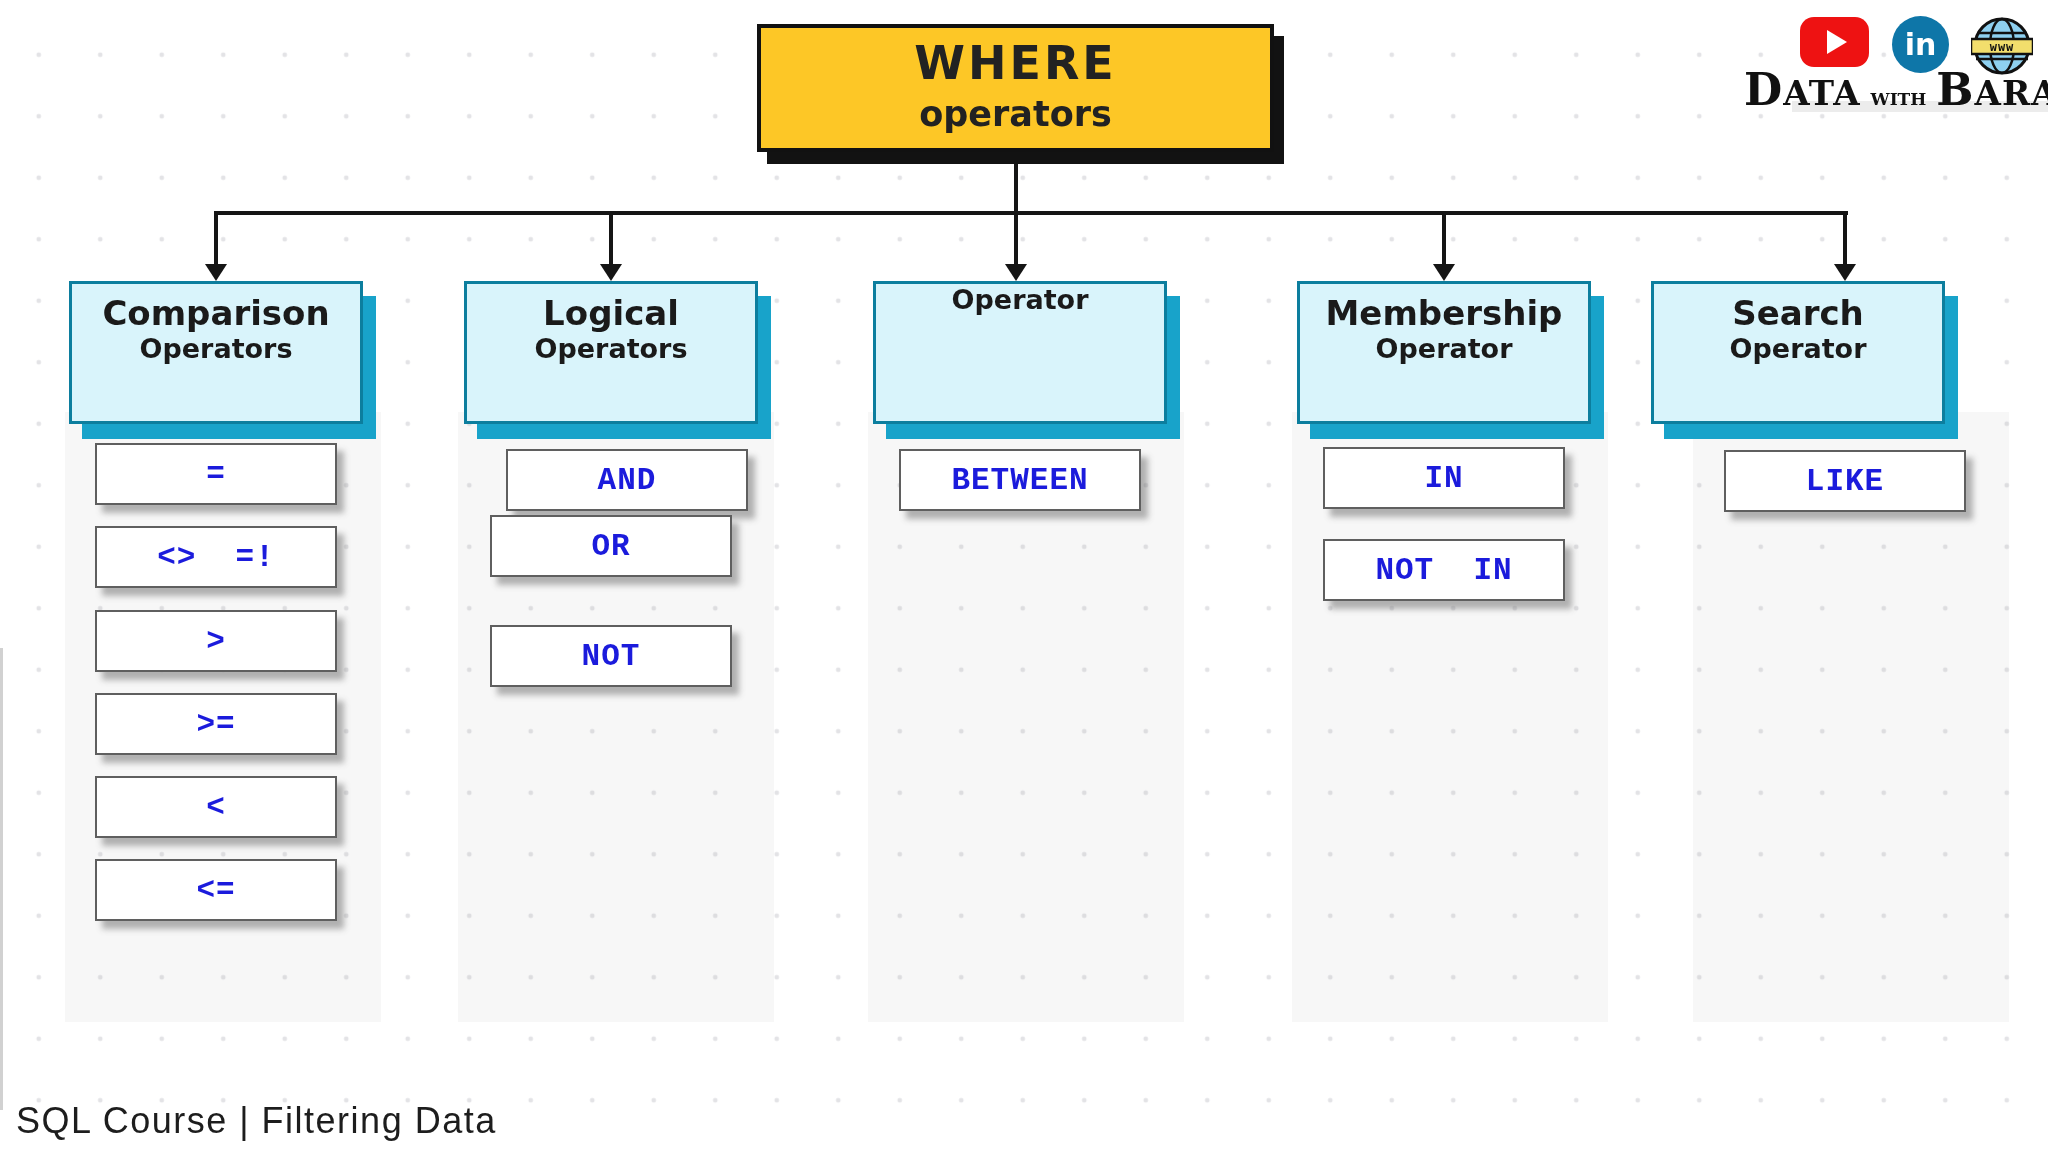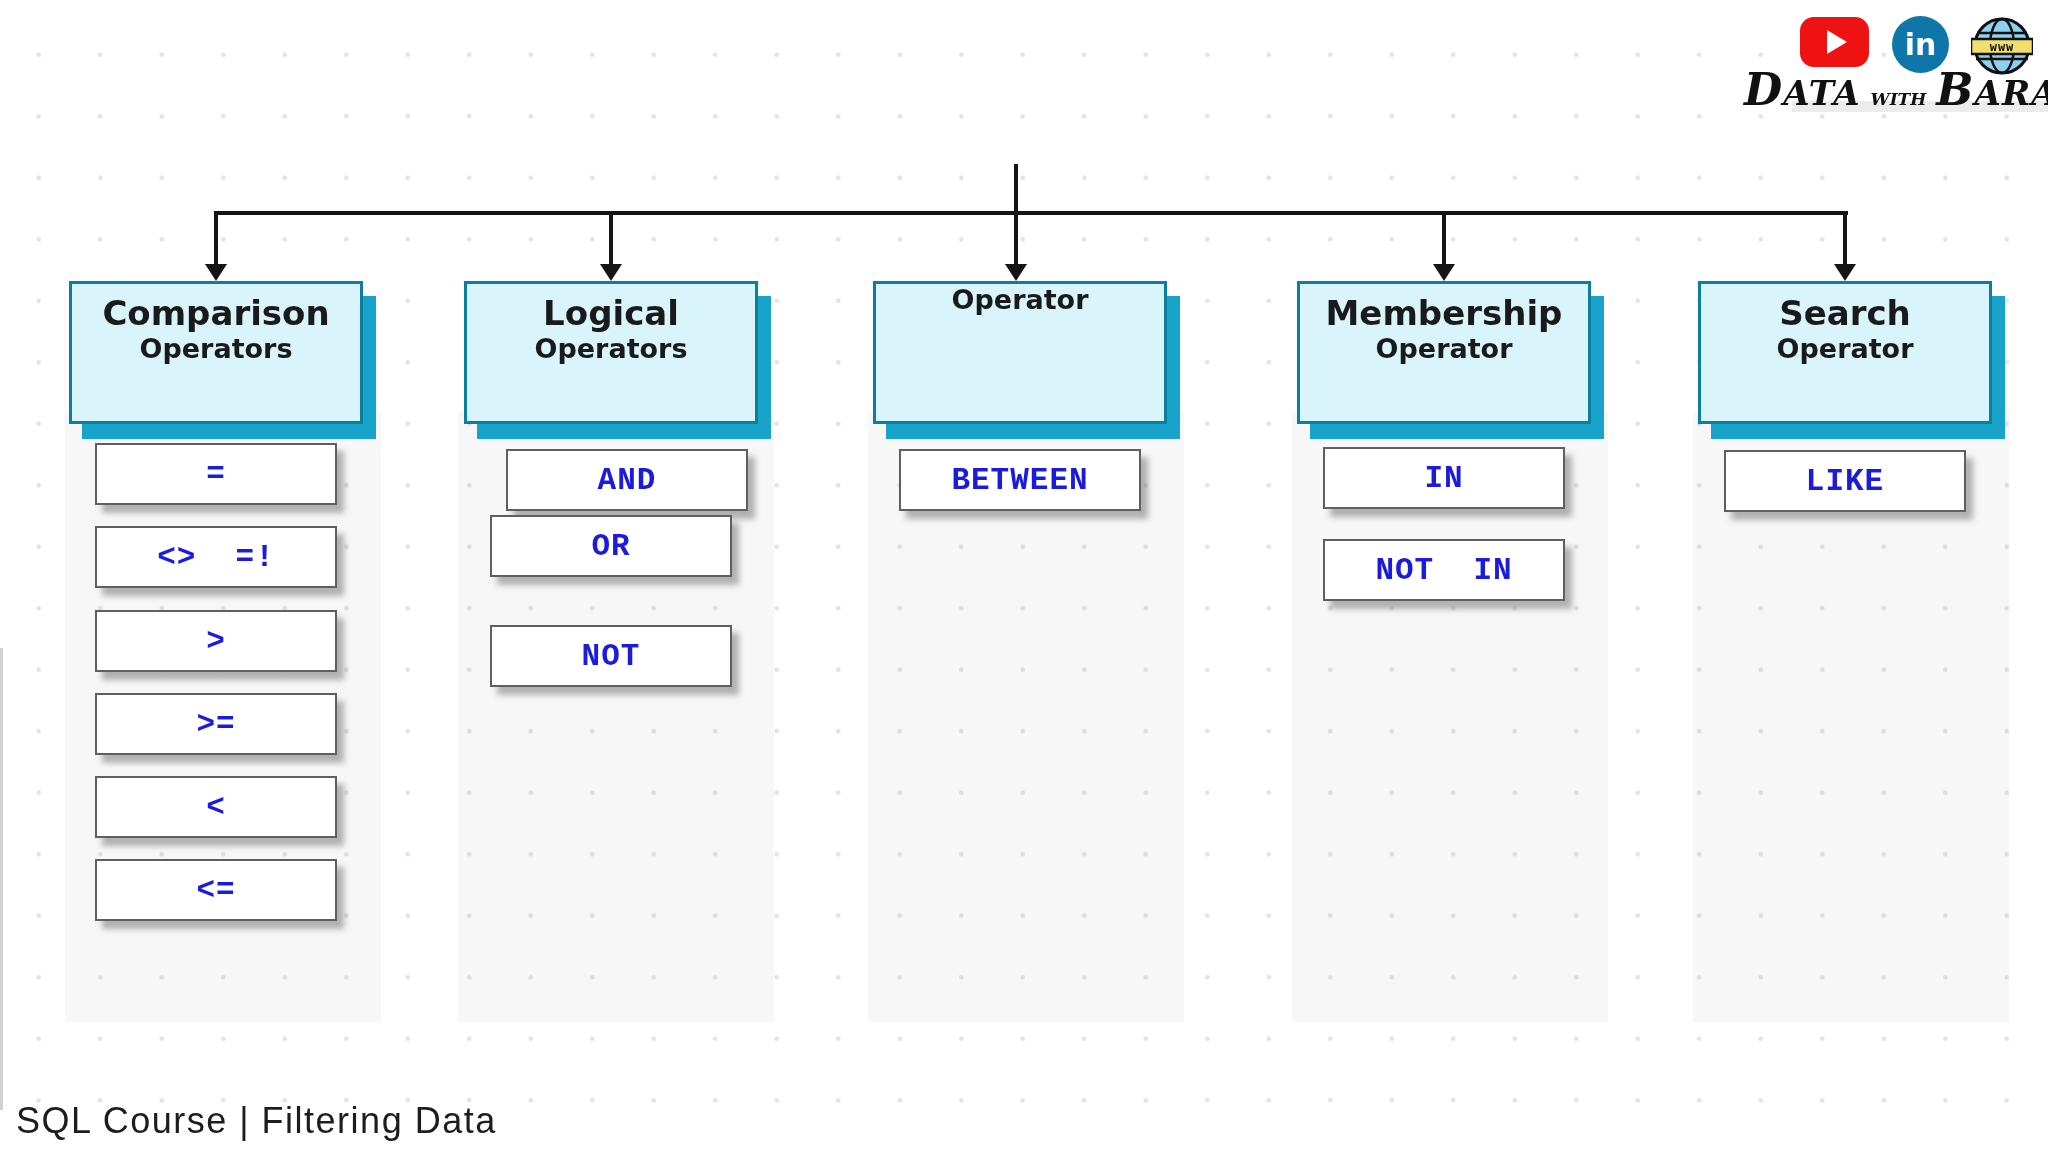--- a/index.html
+++ b/index.html
@@ -74,41 +74,45 @@
     position:absolute; left:1892px; top:16px; width:57px; height:57px;
     background:#0E76A8; border-radius:50%;
     display:flex; align-items:center; justify-content:center;
     color:#fff; font-weight:700; font-size:30px; font-family:"DejaVu Sans", sans-serif;
   }
   .globe-icon{ position:absolute; left:1971px; top:15px; width:62px; height:62px; }
   .brand-band{ position:absolute; left:1792px; top:101px; width:256px; height:11px; background:#ececec; }
   .wordmark{
     position:absolute; left:1782px; top:64px; width:266px;
     text-align:center; color:#111;
-    font-family:"DejaVu Serif", serif; font-style:italic;
+    font-family:"DejaVu Serif", serif; 
     display:flex; align-items:baseline; justify-content:center; gap:10px;
   }
   .wm-big{ font-size:34px; font-weight:700; text-transform:uppercase; letter-spacing:1px; }
   .wm-big::first-letter{ font-size:44px; }
   .wm-small{ font-size:17px; font-weight:600; text-transform:uppercase; }
 
   
   .footer-caption{
     position:absolute; left:16px; top:1100px;
     font-family:"Liberation Sans", sans-serif;
     font-size:36px; font-weight:400; letter-spacing:1.5px; color:#1d1d1d;
   }
 </style>
 </head>
 <body>
 
 <div class="stage">
 
   <div class="edge-line"></div>
 
+  <div class="root-box">
+    <div class="root-title">WHERE</div>
+    <div class="root-sub">operators</div>
+  </div>
 
   <div class="cline" style="left:1014px; top:164px; width:4px; height:104px;"></div>
   <div class="cline" style="left:214px; top:211px; width:1634px; height:4px;"></div>
   <div class="cline" style="left:214px; top:213px; width:4px; height:55px;"></div>
   <div class="cline" style="left:609px; top:213px; width:4px; height:55px;"></div>
   <div class="cline" style="left:1442px; top:213px; width:4px; height:55px;"></div>
   <div class="cline" style="left:1843px; top:213px; width:4px; height:55px;"></div>
   <div class="arrowhead" style="left:205px; top:264px;"></div>
   <div class="arrowhead" style="left:600px; top:264px;"></div>
   <div class="arrowhead" style="left:1005px; top:264px;"></div>
@@ -129,21 +133,21 @@
     <div class="cat-title">Logical</div>
     <div class="cat-sub">Operators</div>
   </div>
   <div class="cat-box" style="left:873px;">
     <div class="cat-sub">Operator</div>
   </div>
   <div class="cat-box" style="left:1297px;">
     <div class="cat-title">Membership</div>
     <div class="cat-sub">Operator</div>
   </div>
-  <div class="cat-box" style="left:1698px;">
+  <div class="cat-box" style="left:1651px;">
     <div class="cat-title">Search</div>
     <div class="cat-sub">Operator</div>
   </div>
 
   <div class="op-box" style="left:95px; top:443px;">
     <span class="op-label">=</span>
   </div>
   <div class="op-box" style="left:95px; top:526px;">
     <span class="op-label">&lt;&gt;  =!</span>
   </div>

